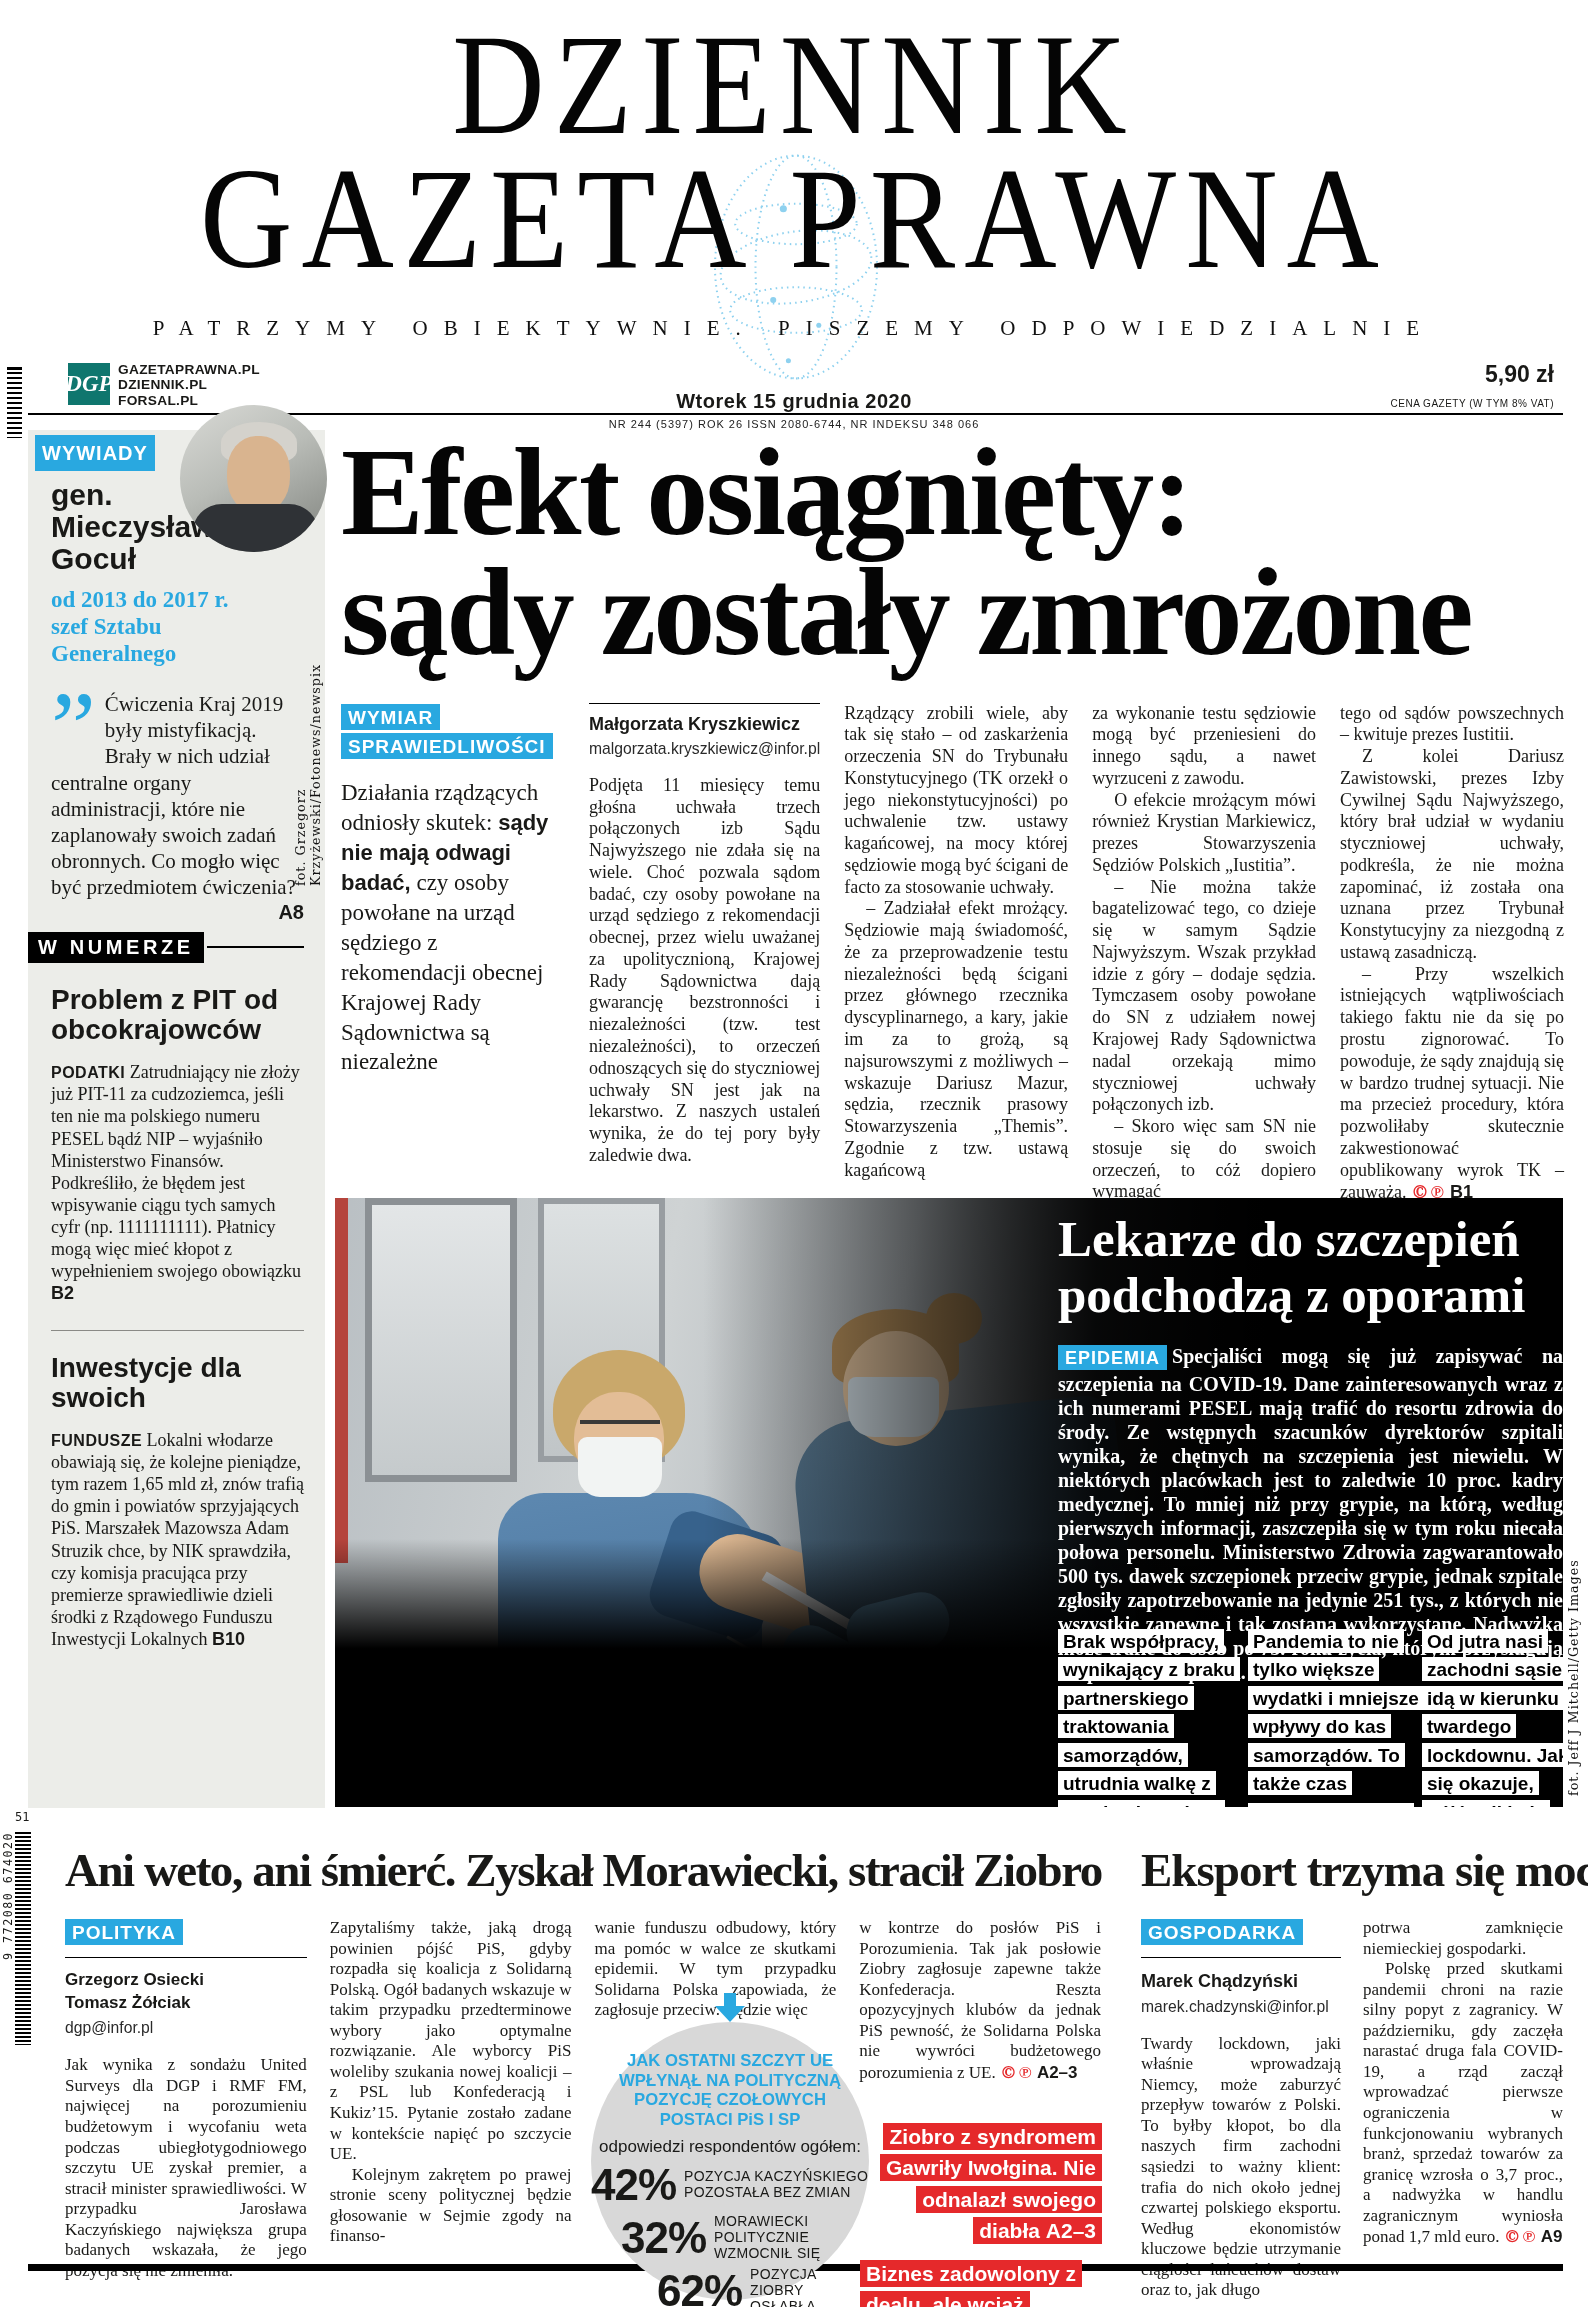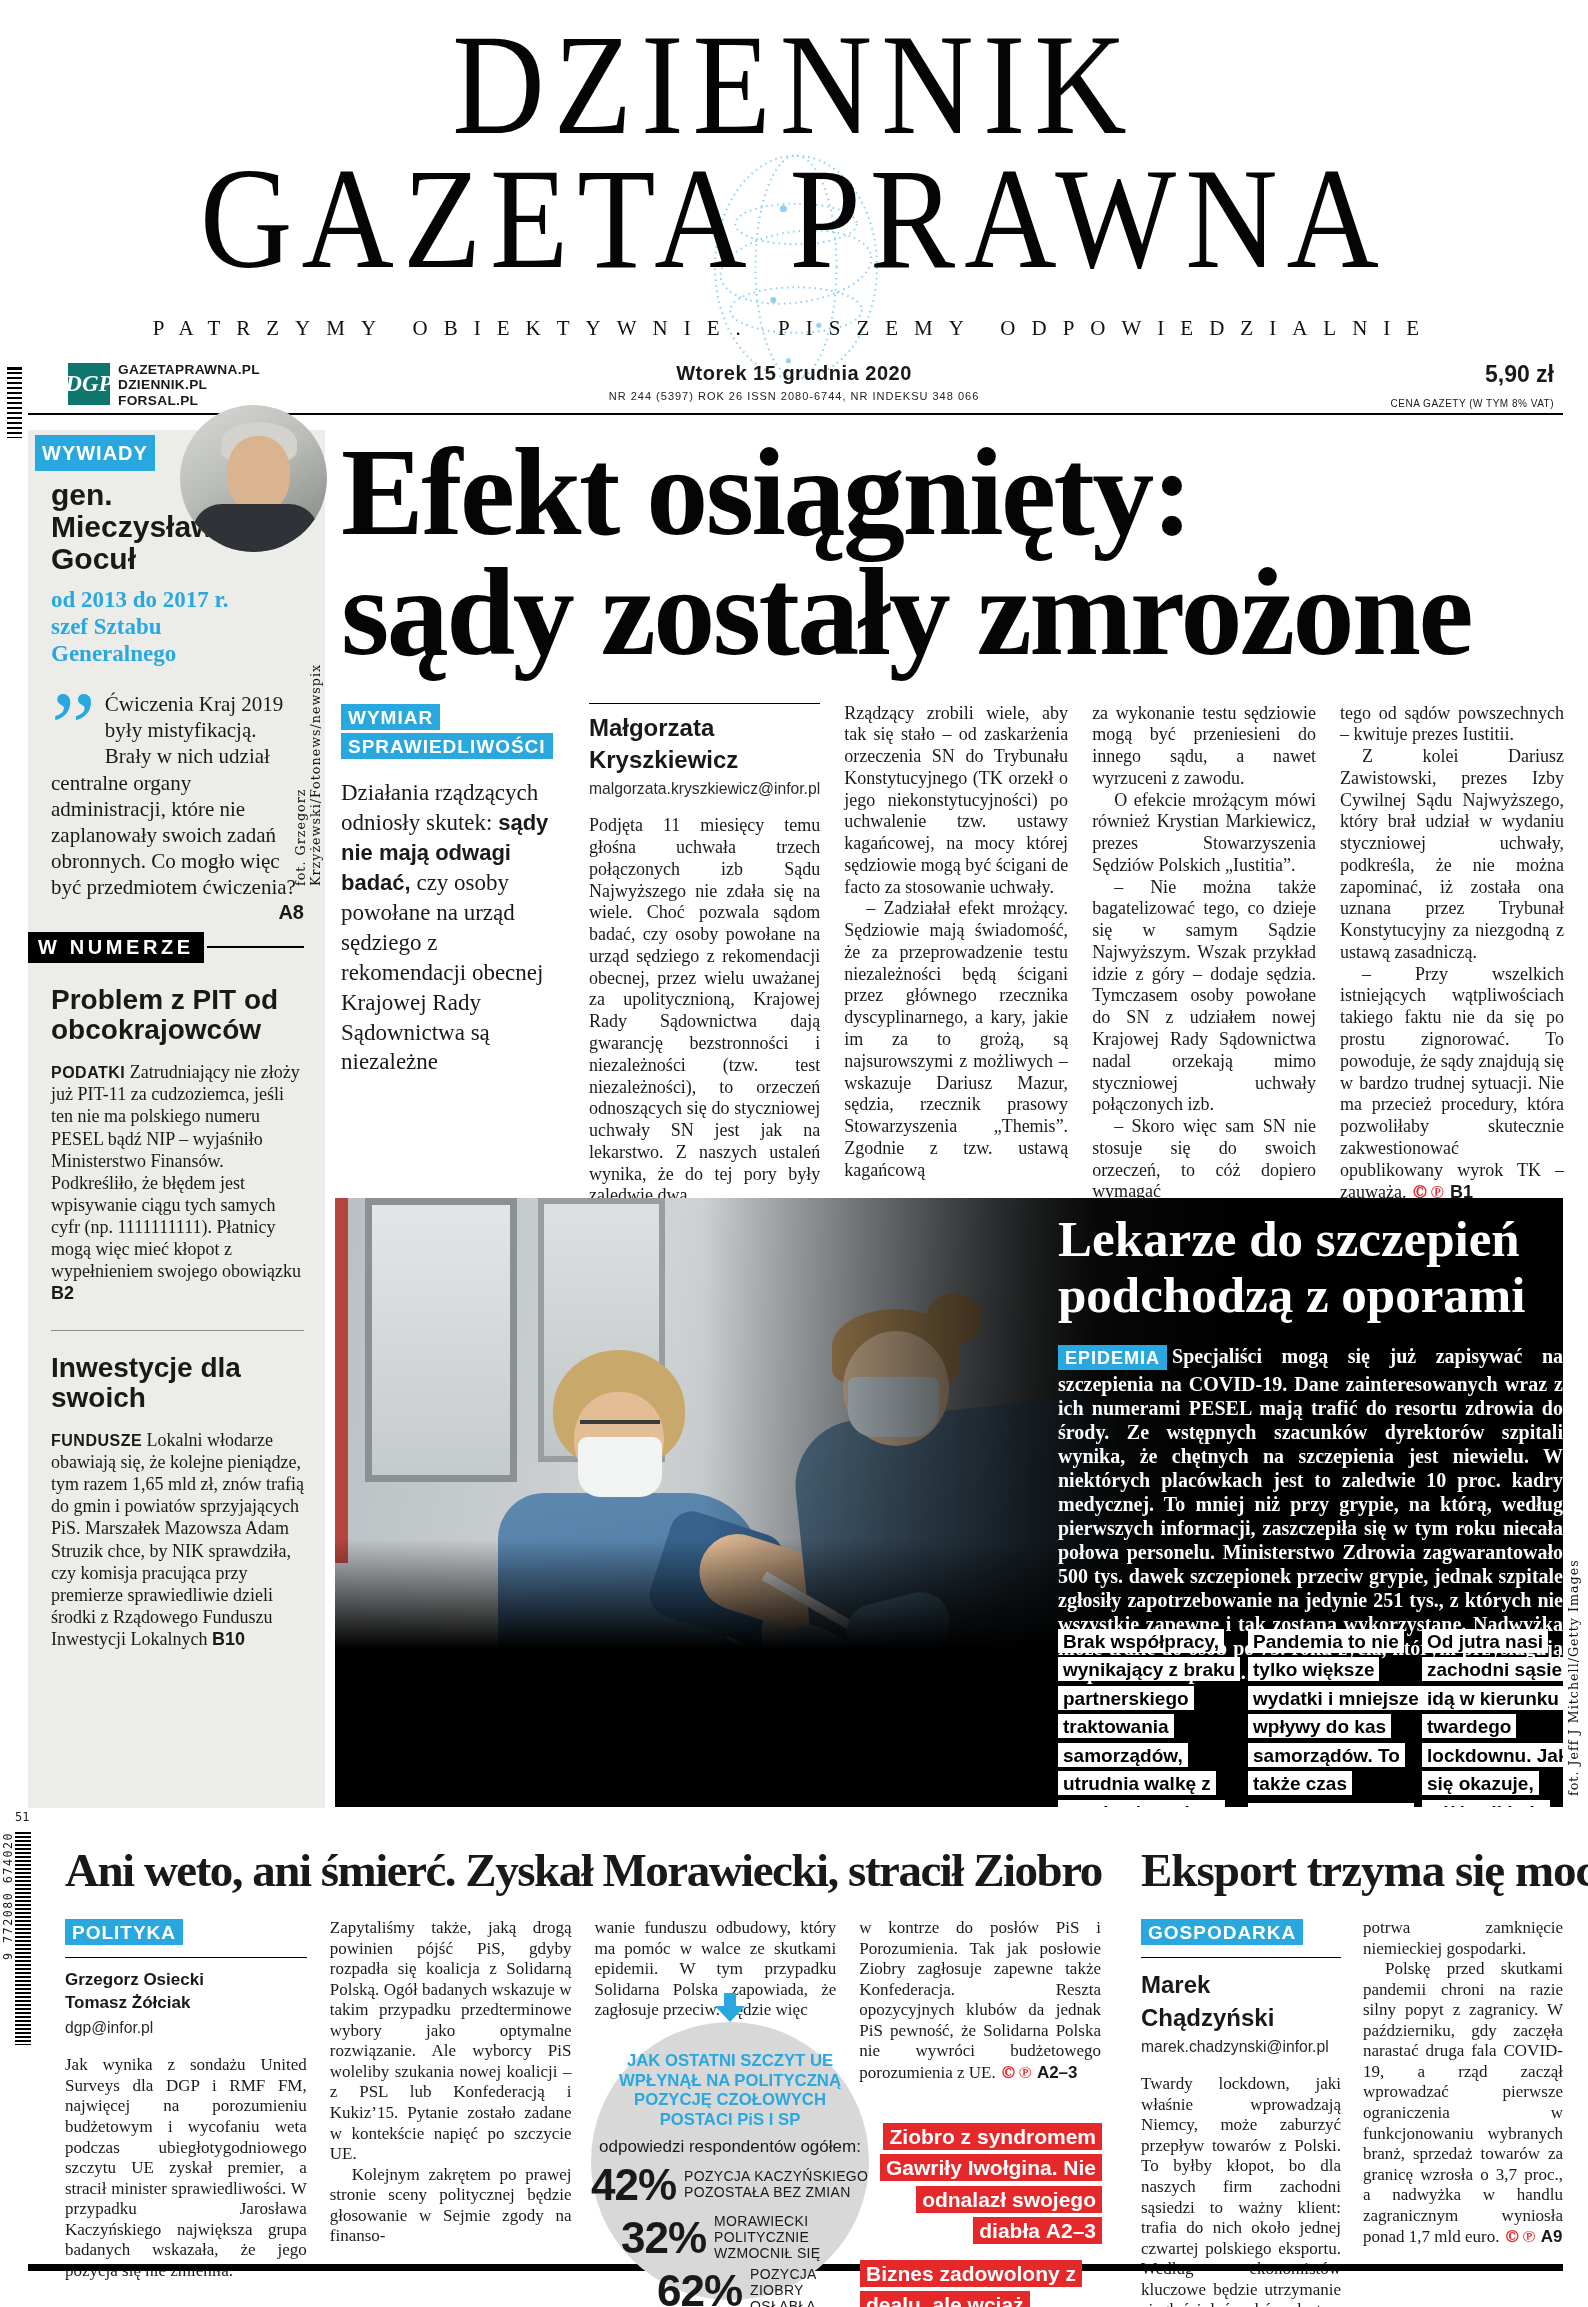--- a/index.html
+++ b/index.html
@@ -17,39 +17,39 @@
              font-size: 21px; letter-spacing: 16px; font-weight: 500; color: #111; white-space: nowrap; }
 
   
   .infobar { position: absolute; top: 361px; left: 28px; width: 1532px; height: 49px; }
   .dgp-logo { position: absolute; left: 40px; top: 2px; width: 42px; height: 42px; background: #0f766e;
               color: #fff; font-family: "Liberation Serif", serif; font-style: italic; font-weight: bold;
               font-size: 23px; display: flex; align-items: center; justify-content: center; }
   .urls { position: absolute; left: 90px; top: 1px; font-family: "Liberation Sans", sans-serif;
           font-weight: bold; font-size: 13.7px; line-height: 1.13; letter-spacing: 0.3px; }
   .date-block { position: absolute; left: 0; right: 0; top: 1px; text-align: center; }
-  .date { font-family: "Liberation Sans", sans-serif; font-weight: bold; font-size: 20px; letter-spacing: 0.5px; }
+  .date { font-family: "Liberation Sans", sans-serif; font-weight: bold; font-size: 20px; letter-spacing: 0.5px; margin-top: 28px; }
   .issue { margin-top: 5px; font-family: "Liberation Sans", sans-serif; font-size: 11px; letter-spacing: 1px; color: #222; }
   .price-block { position: absolute; right: 6px; top: 0; text-align: right; }
   .price { font-family: "Liberation Sans", sans-serif; font-weight: bold; font-size: 23px; }
   .price-note { font-family: "Liberation Sans", sans-serif; font-size: 10px; margin-top: 10px; letter-spacing: 0.5px; }
   .top-rule { position: absolute; top: 413px; left: 28px; width: 1535px; height: 1.5px; background: #000; }
   .edge-mark { position: absolute; left: 7px; top: 367px; width: 15px; height: 71px;
                background: repeating-linear-gradient(180deg, #000 0 2.5px, #fff 2.5px 5px); }
 
   
   .label { display: inline; background: #29a8e0; color: #fff; font-family: "Liberation Sans", sans-serif;
            font-weight: bold; font-size: 19px; line-height: 1.55; padding: 2.5px 7px; letter-spacing: 1px;
            box-decoration-break: clone; -webkit-box-decoration-break: clone; }
   .pgref { font-family: "Liberation Sans", sans-serif; font-weight: bold; white-space: nowrap; }
   .cp { color: #e5292b; font-weight: bold; letter-spacing: 1.5px; font-family: "DejaVu Serif", serif; }
   .bodytxt { font-size: 18px; line-height: 1.21; text-align: justify; }
   .bodytxt + .bodytxt { text-indent: 22px; }
   .byline-rule { border-top: 1.5px solid #000; padding-top: 8px; }
-  .author { font-family: "Liberation Sans", sans-serif; font-weight: bold; font-size: 24px; line-height: 1.35; }
+  .author { font-family: "Liberation Sans", sans-serif; font-weight: bold; font-size: 18px; line-height: 1.35; }
   .email { font-family: "Liberation Sans", sans-serif; font-size: 15.7px; color: #2a2a2a; margin: 4px 0 17px; }
   .credit-vert { writing-mode: vertical-rl; transform: rotate(180deg); font-family: "DejaVu Serif", serif;
                  font-size: 12.7px; letter-spacing: 1px; color: #111; }
 
   
   .sidebar { position: absolute; left: 28px; top: 430px; width: 297px; height: 1378px; background: #ecede9; }
   .side-label { position: absolute; left: 7px; top: 5px; font-size: 20px; }
   .portrait { position: absolute; right: -2px; top: -25px; width: 147px; height: 147px; border-radius: 50%;
               overflow: hidden; background: linear-gradient(150deg, #d9dad6 0%, #b9bcb7 45%, #7e817c 100%); }
   .pt-hair { position: absolute; left: 41px; top: 17px; width: 76px; height: 41px; background: #d4d2cc; border-radius: 50% 50% 30% 30%; }

